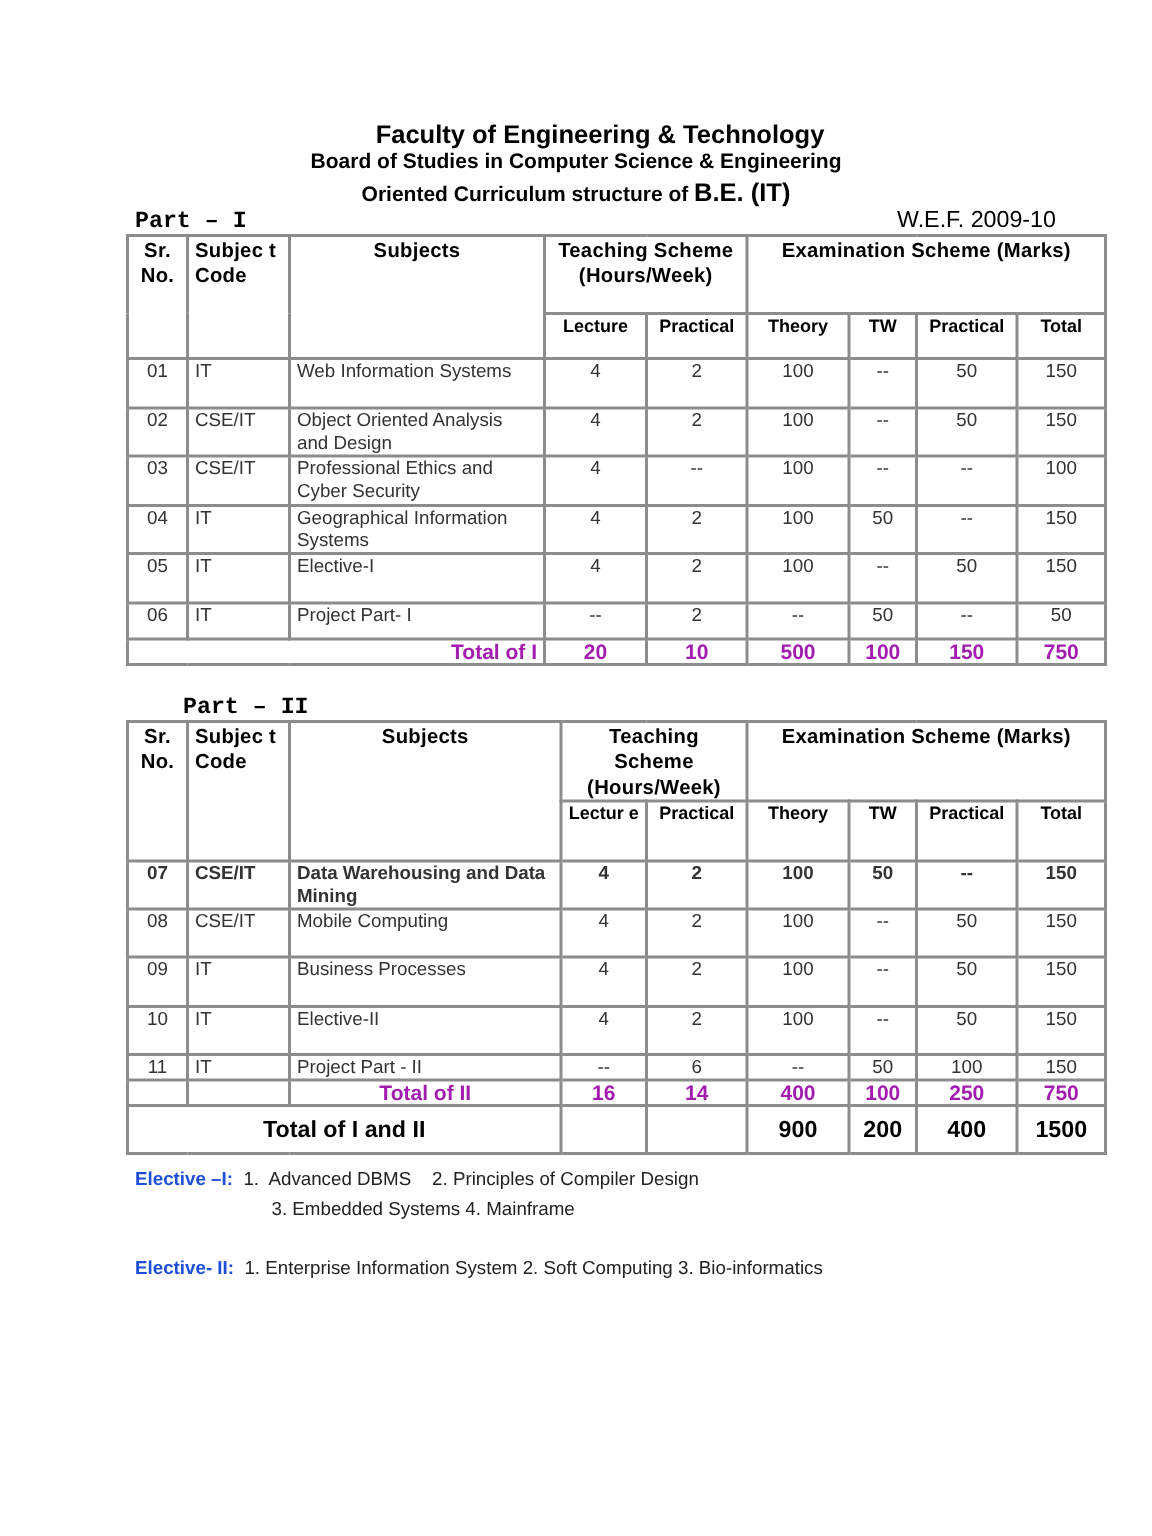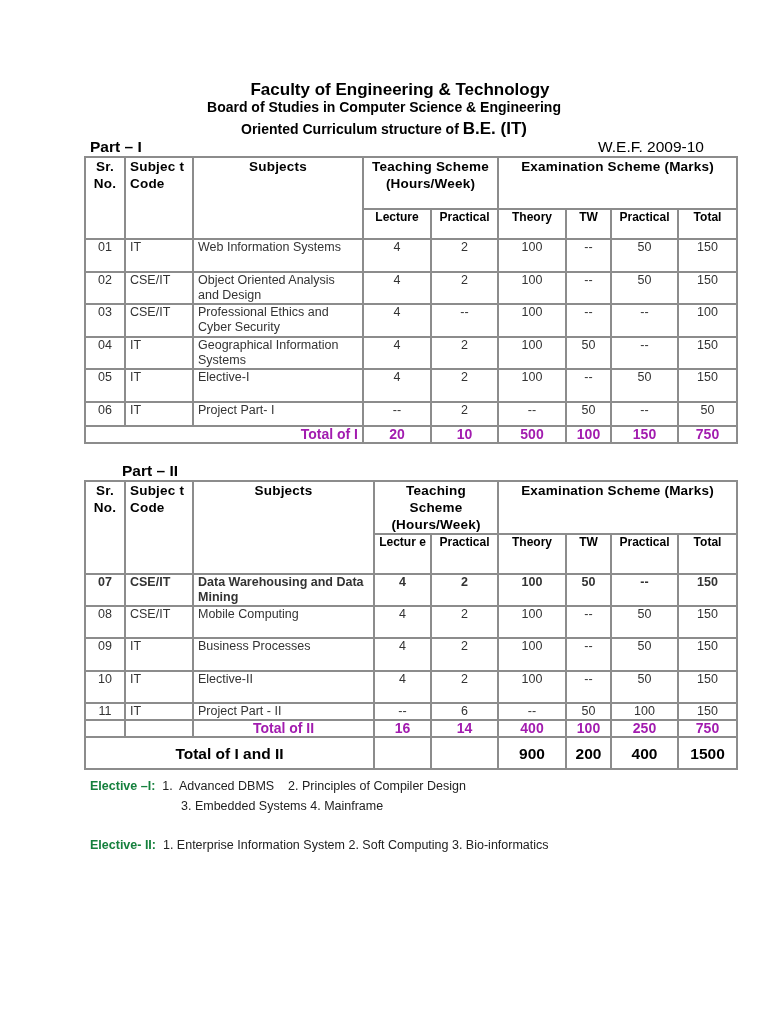--- a/index.html
+++ b/index.html
@@ -3,35 +3,35 @@
 <meta charset="utf-8">
 <style>
   html, body { margin: 0; padding: 0; background: #ffffff; }
   body { width: 768px; height: 1024px; position: relative; overflow: hidden;
          font-family: "Liberation Sans", sans-serif; color: #000; }
   .hdr { position: absolute; left: 0; width: 768px; text-align: center; font-weight: bold; }
   .h1 { top: 80px; font-size: 17px; padding-left: 16px; }
   .h2 { top: 99px; font-size: 14px; }
   .h3 { top: 119px; font-size: 14px; }
   .h3 .big { font-size: 17px; }
-  .part { position: absolute; font-size: 15.5px; font-weight: bold; }
+  .part { position: absolute; font-size: 15.5px; font-weight: bold; font-family: Liberation Mono, monospace; }
   .wef { position: absolute; font-size: 15.5px; }
   table.cur { position: absolute; border-collapse: collapse; table-layout: fixed;
               font-size: 12.5px; }
   table.cur td { border: 2px solid #8c8c8c; padding: 0 4px; vertical-align: top;
                  line-height: 15px; }
   table.cur td.c { text-align: center; }
   table.cur td.r { text-align: right; }
   .hd { font-weight: bold; font-size: 13.5px; line-height: 17px !important; letter-spacing: 0.2px; margin-left: 12px; }
   .sub { font-weight: bold; font-size: 12px; line-height: 14px !important; margin-top: 26px; }
   .data td { color: #333; }
   .tot td { font-weight: bold; font-size: 14px; color: #a21caf; vertical-align: middle !important; }
   .tot2 td { font-weight: bold; font-size: 15.5px; color: #000; vertical-align: middle !important; }
   .elec { position: absolute; font-size: 12.5px; color: #222; }
-  .elec b { color: #15803d; }
+  .elec b { color: #1d4ed8; }
 </style>
 </head>
 <body>
 
 <div class="hdr h1">Faculty of Engineering &amp; Technology</div>
 <div class="hdr h2">Board of Studies in Computer Science &amp; Engineering</div>
 <div class="hdr h3"><span>Oriented Curriculum structure of </span><span class="big">B.E. (IT)</span></div>
 
 <div class="part" style="left:90px; top:138px;">Part – I</div>
 <div class="wef" style="left:598px; top:138px;">W.E.F. 2009-10</div>

